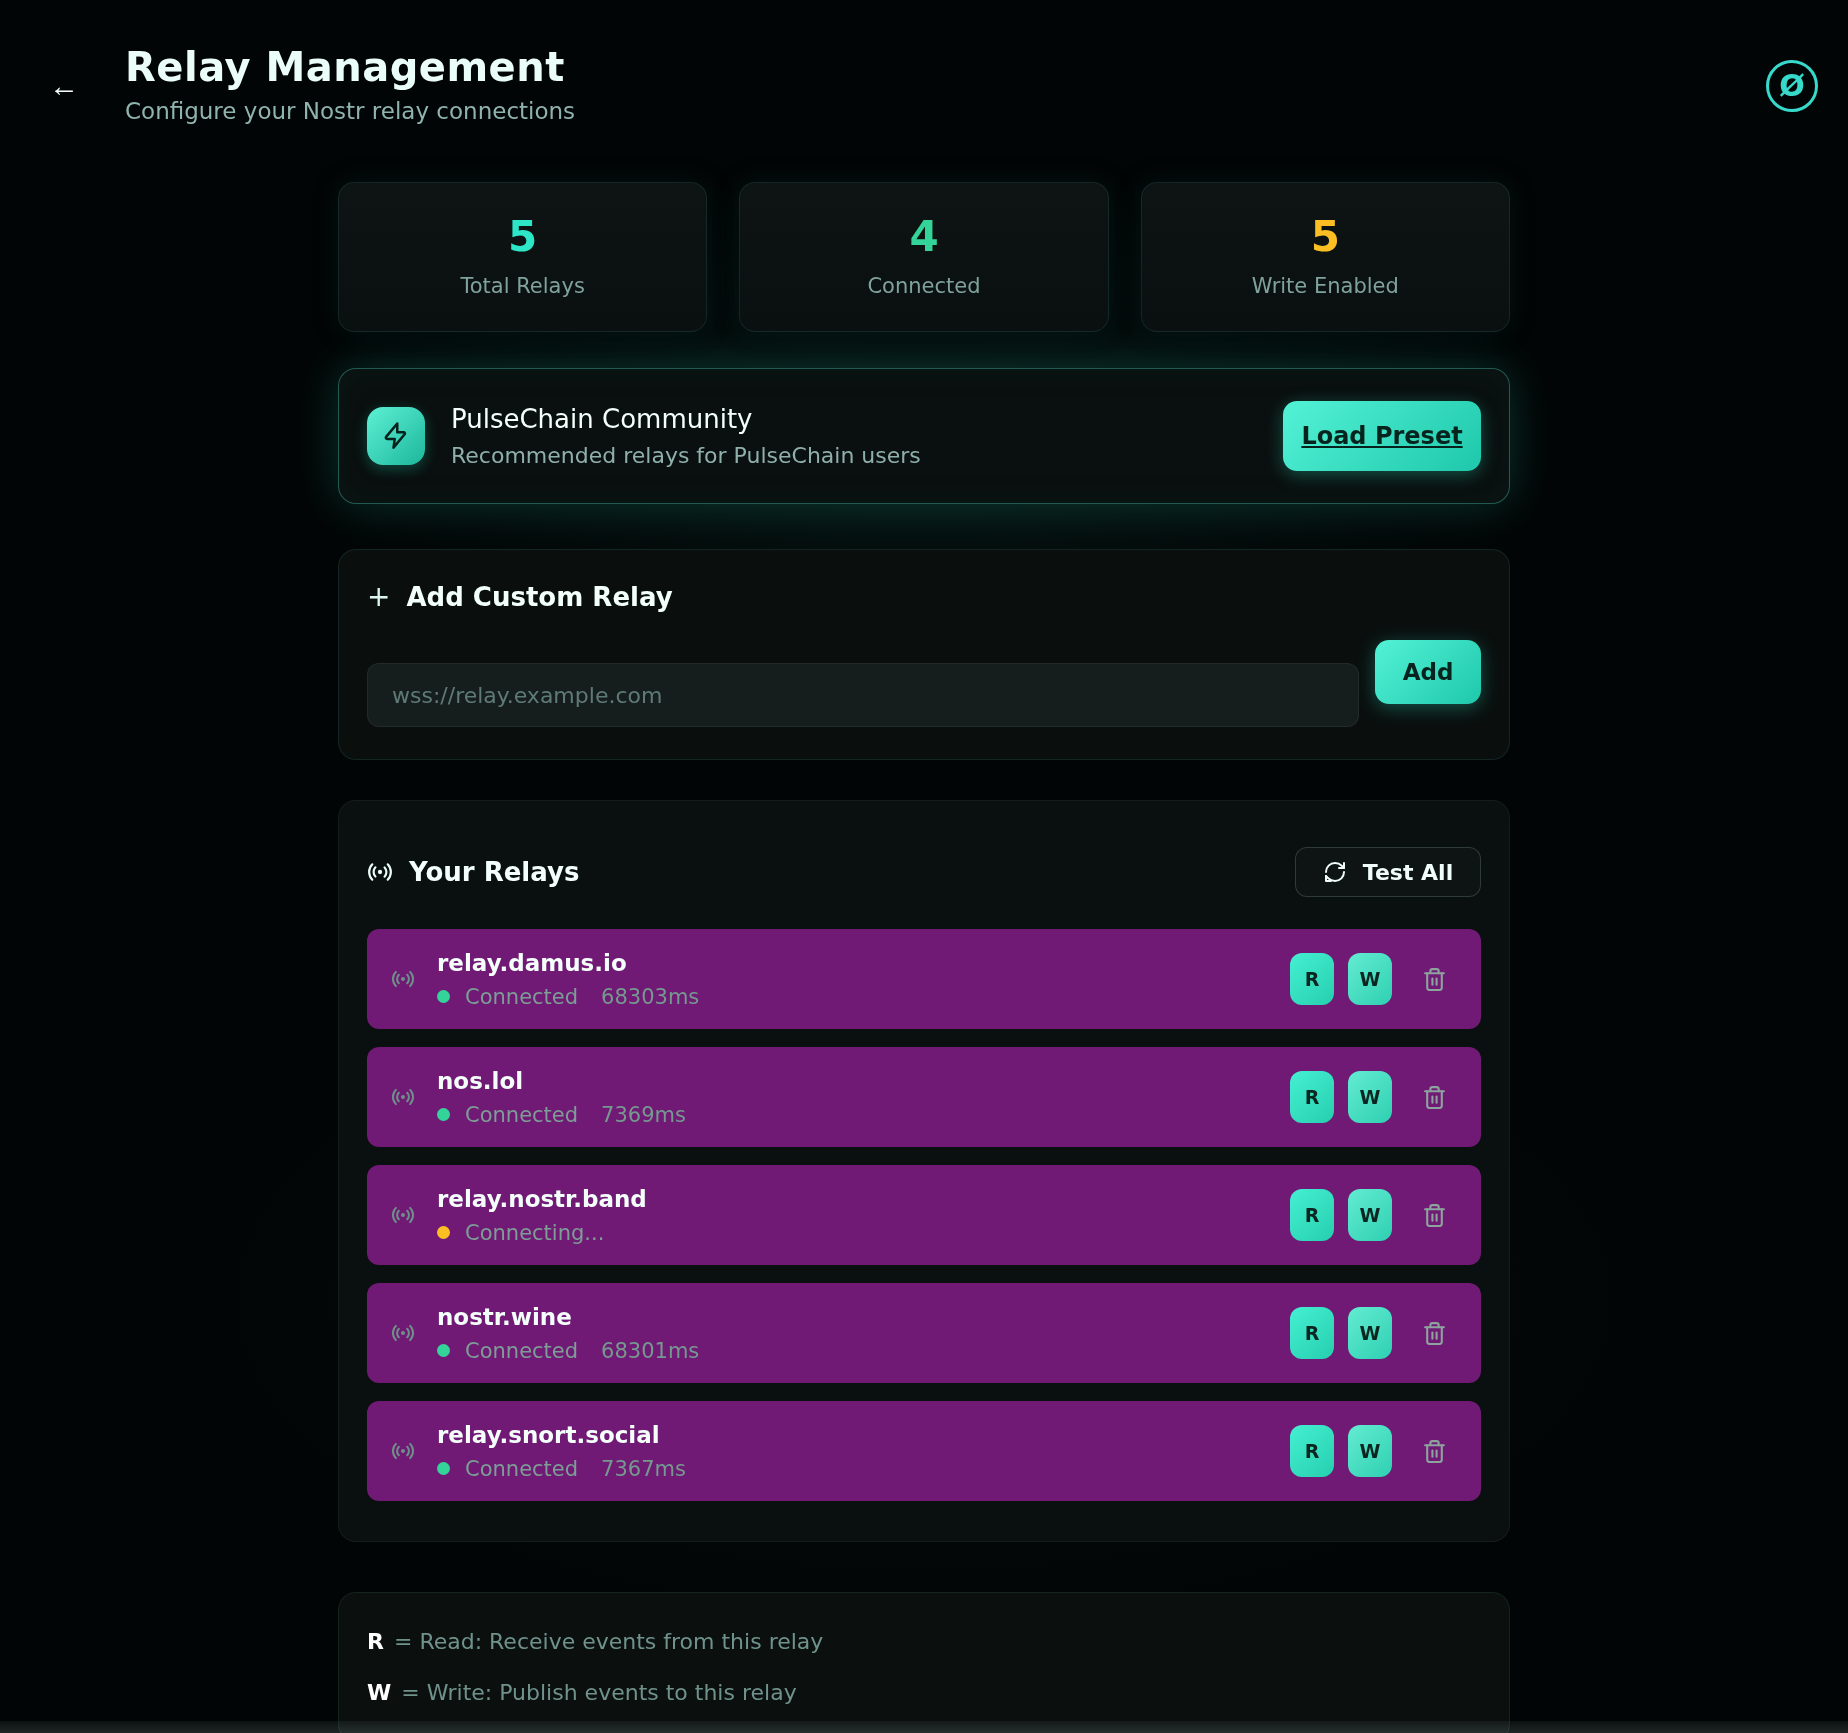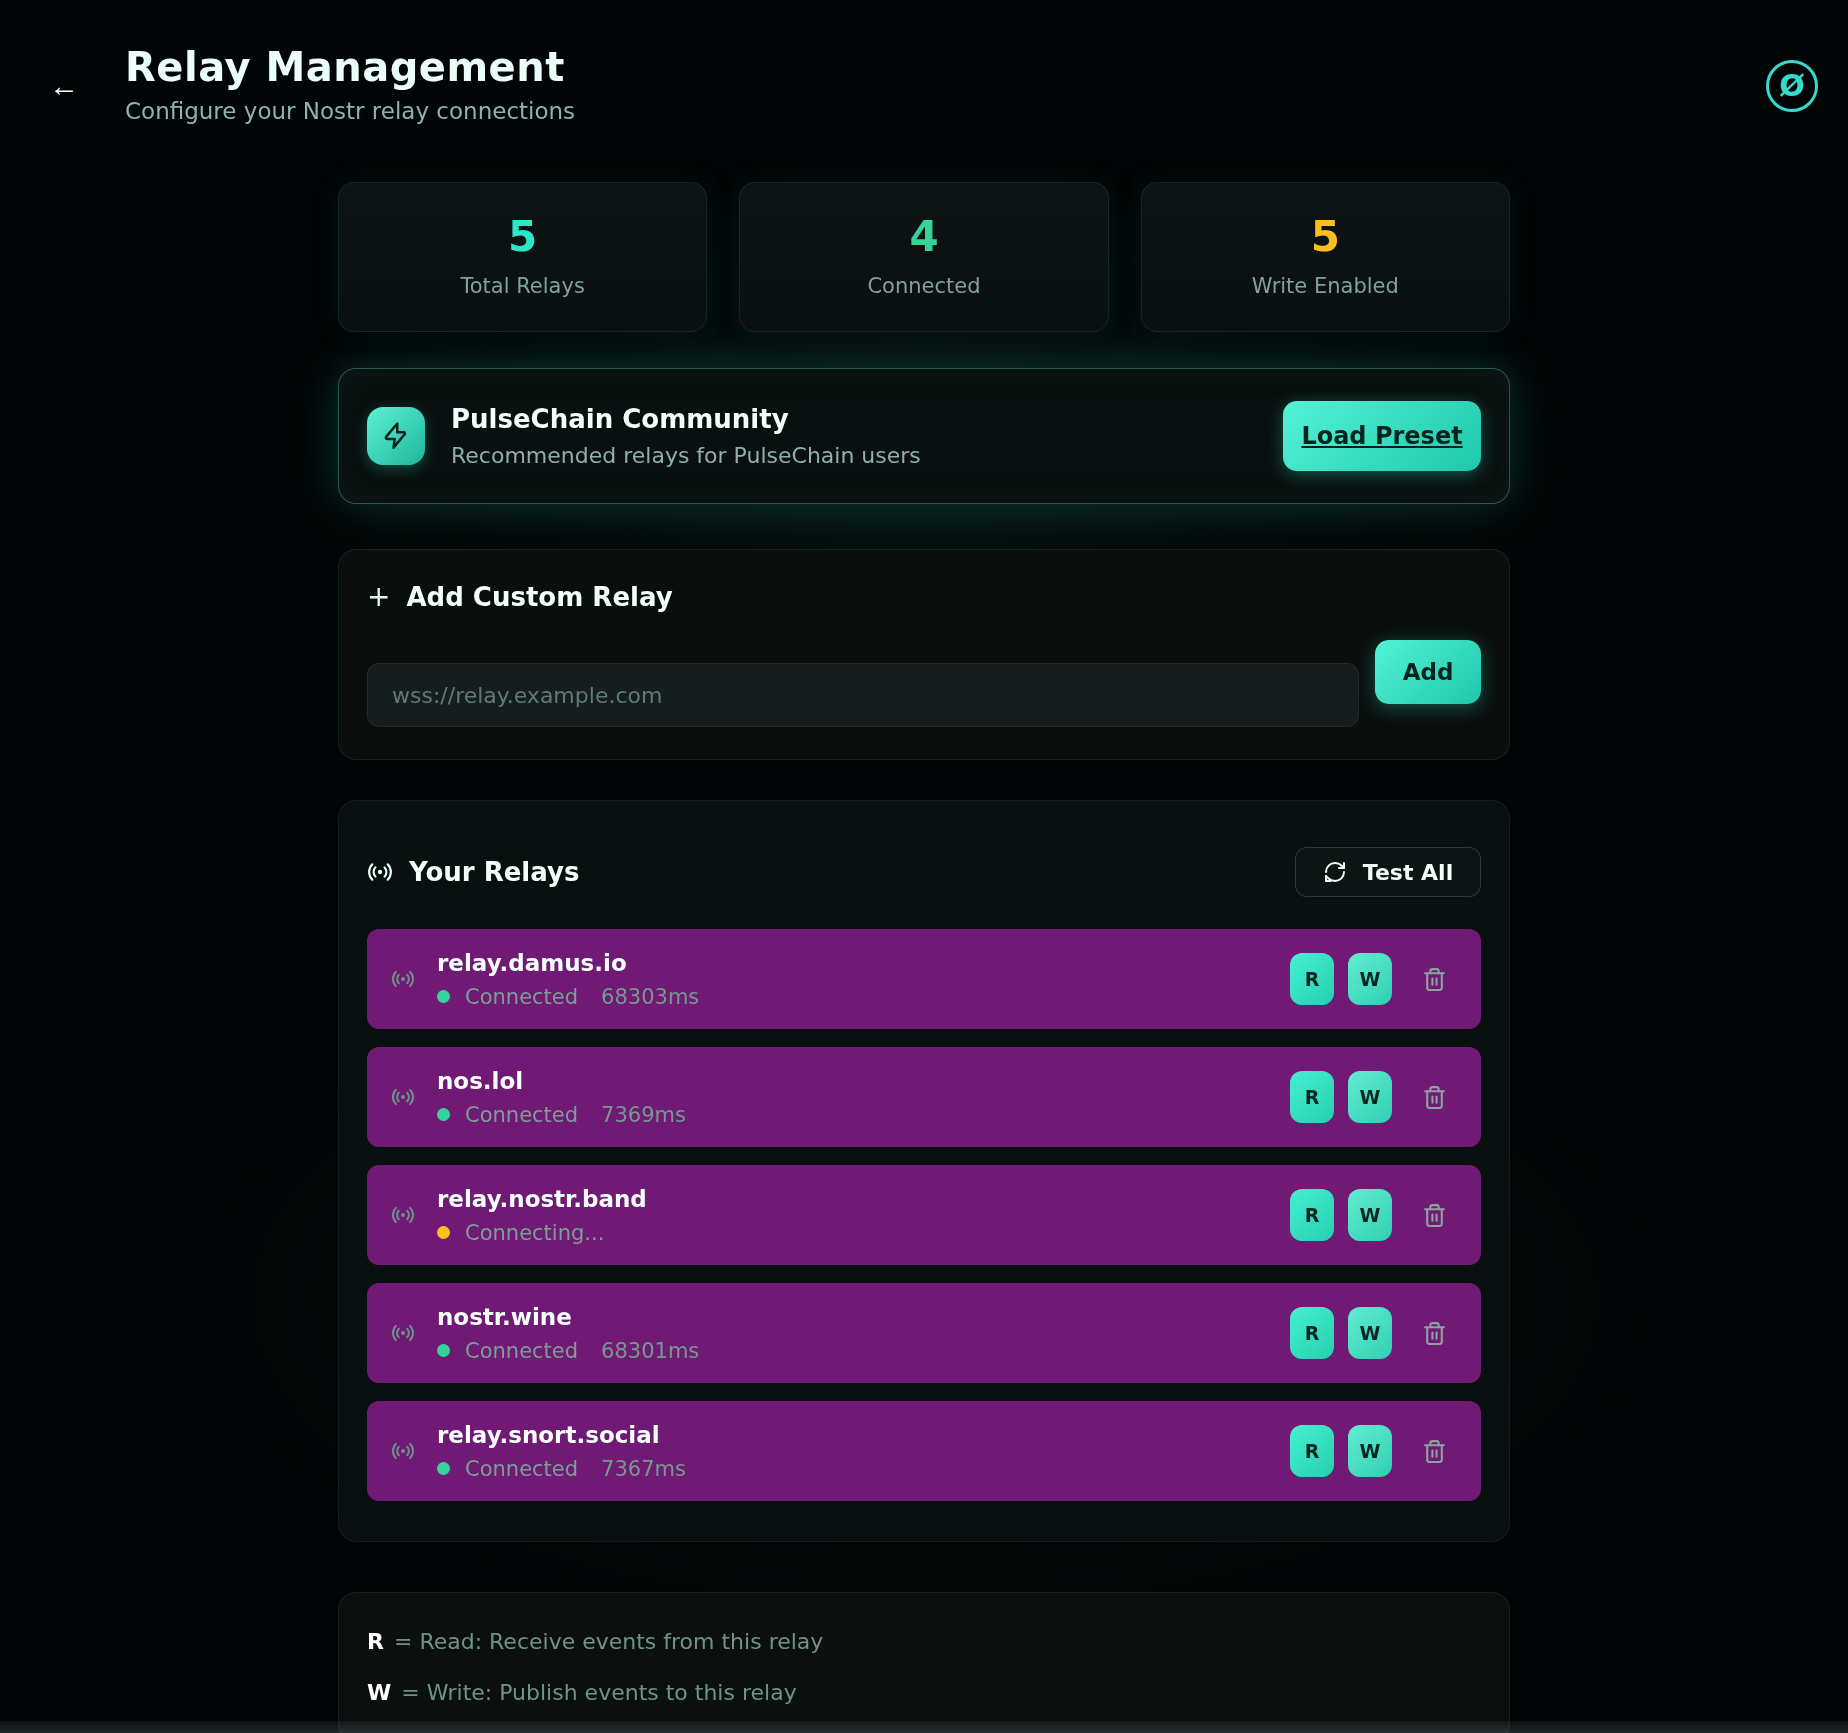--- a/index.html
+++ b/index.html
@@ -51,21 +51,21 @@
     box-shadow:0 0 46px rgba(45,230,200,.20), inset 0 0 30px rgba(20,70,62,.12);
     display:flex;align-items:center;padding:0 28px;box-sizing:border-box;
   }
   .bolt-tile{
     width:58px;height:58px;border-radius:16px;flex:0 0 auto;
     background:linear-gradient(135deg,#5df0d5 0%,#1db79c 100%);
     display:flex;align-items:center;justify-content:center;
     box-shadow:0 4px 14px rgba(20,180,150,.35);
   }
   .preset-texts{margin-left:26px;flex:1;}
-  .preset-title{font-size:26px;font-weight:bold;color:#f4fffb;}
+  .preset-title{font-size:26px;font-weight:normal;color:#f4fffb;}
   .preset-desc{font-size:22px;color:#8fb0a9;margin-top:9px;}
   .btn-mint{
     background:linear-gradient(135deg,#53f2d6 0%,#1fc8ab 100%);
     color:#06241d;font-weight:bold;border:none;border-radius:14px;cursor:pointer;
     font-family:inherit;
     box-shadow:0 4px 18px rgba(40,210,180,.35);
   }
   .load-preset-btn{width:198px;height:70px;font-size:24px;text-decoration:underline;}
   
   .add-card{

